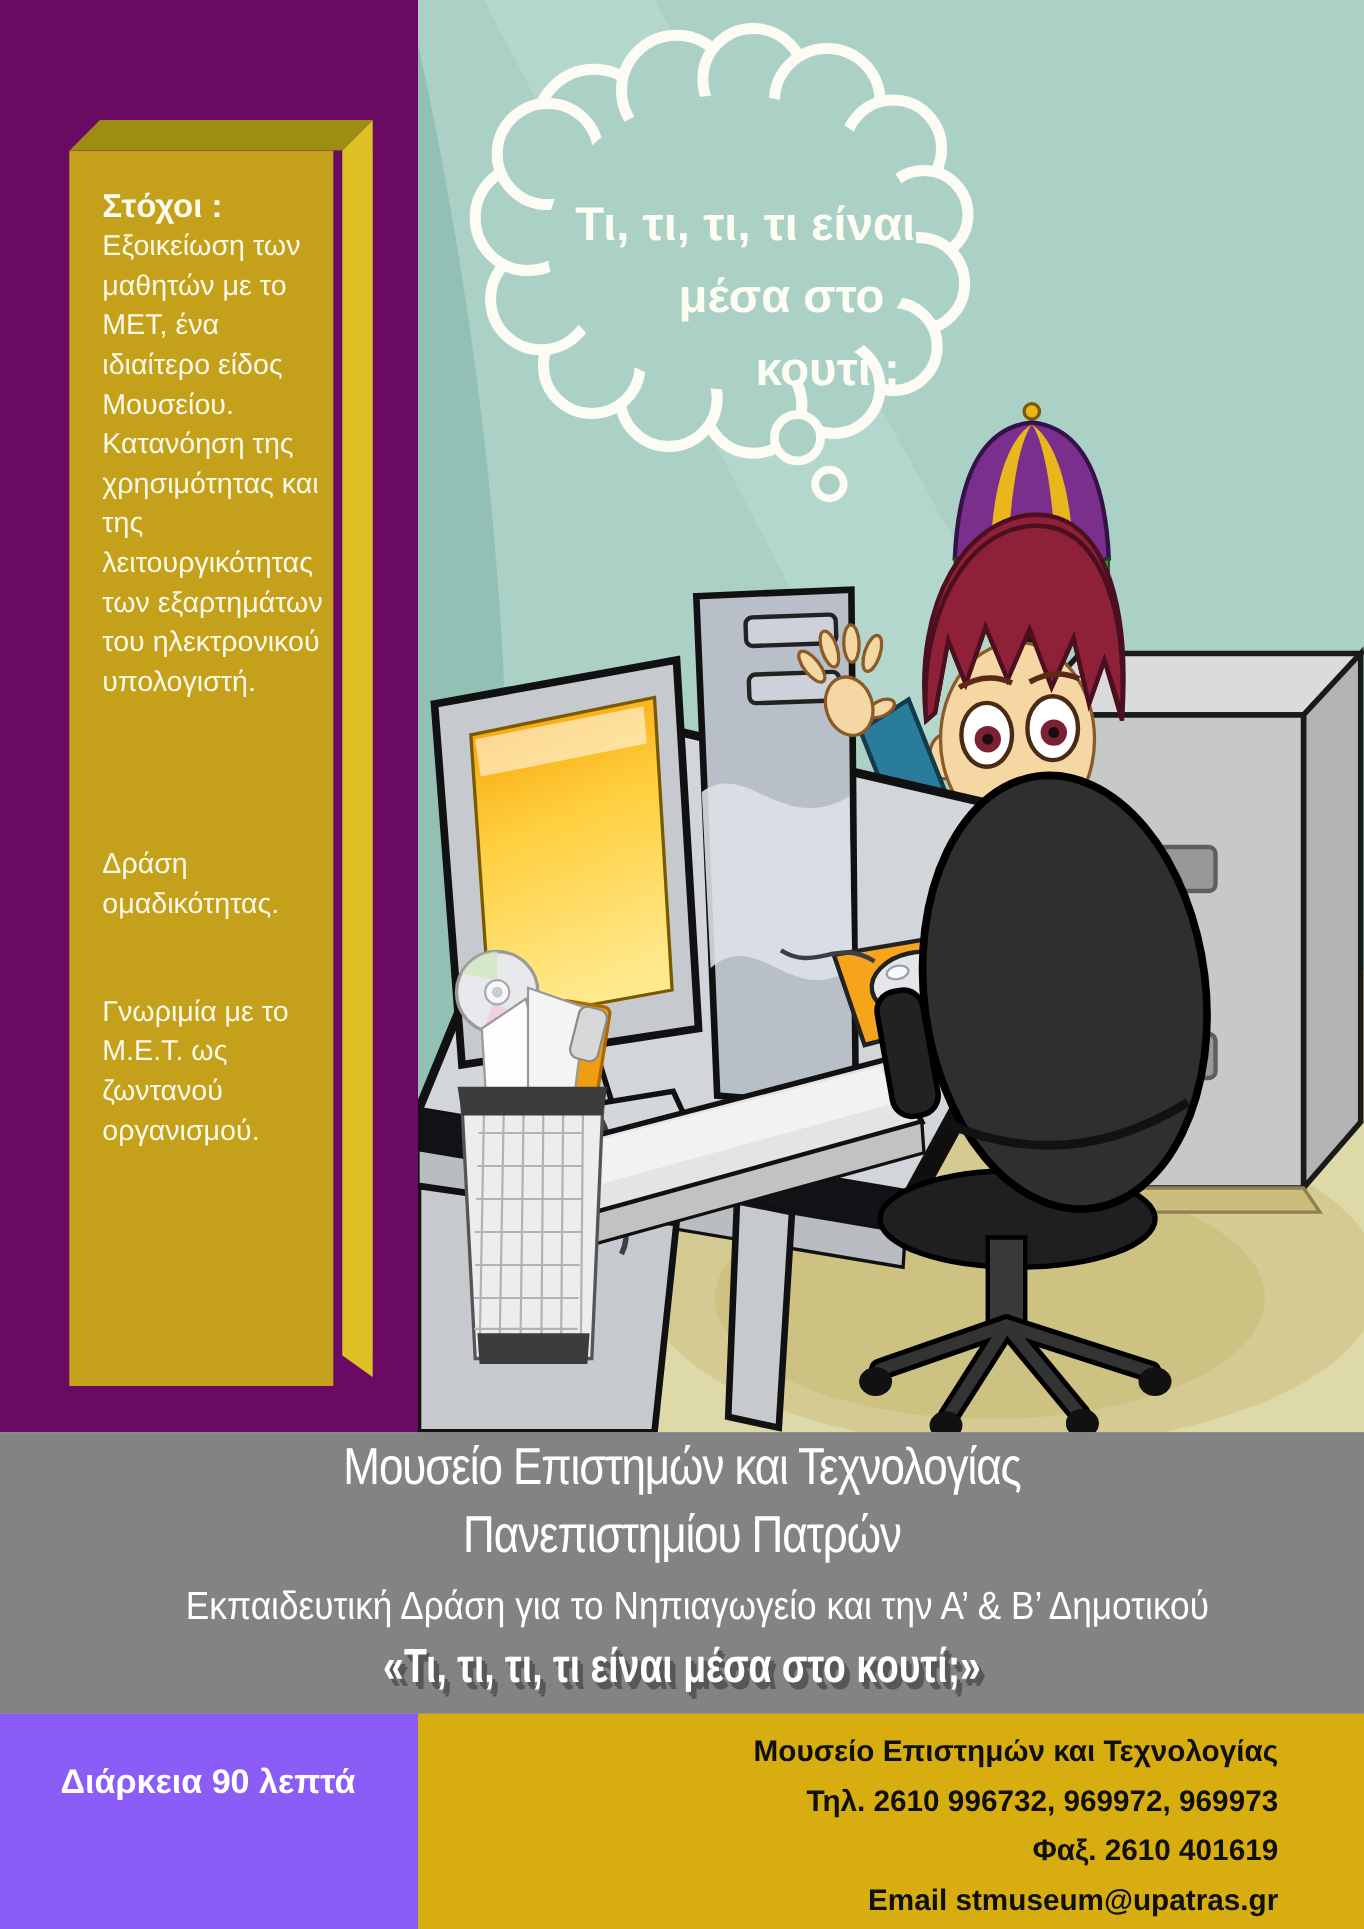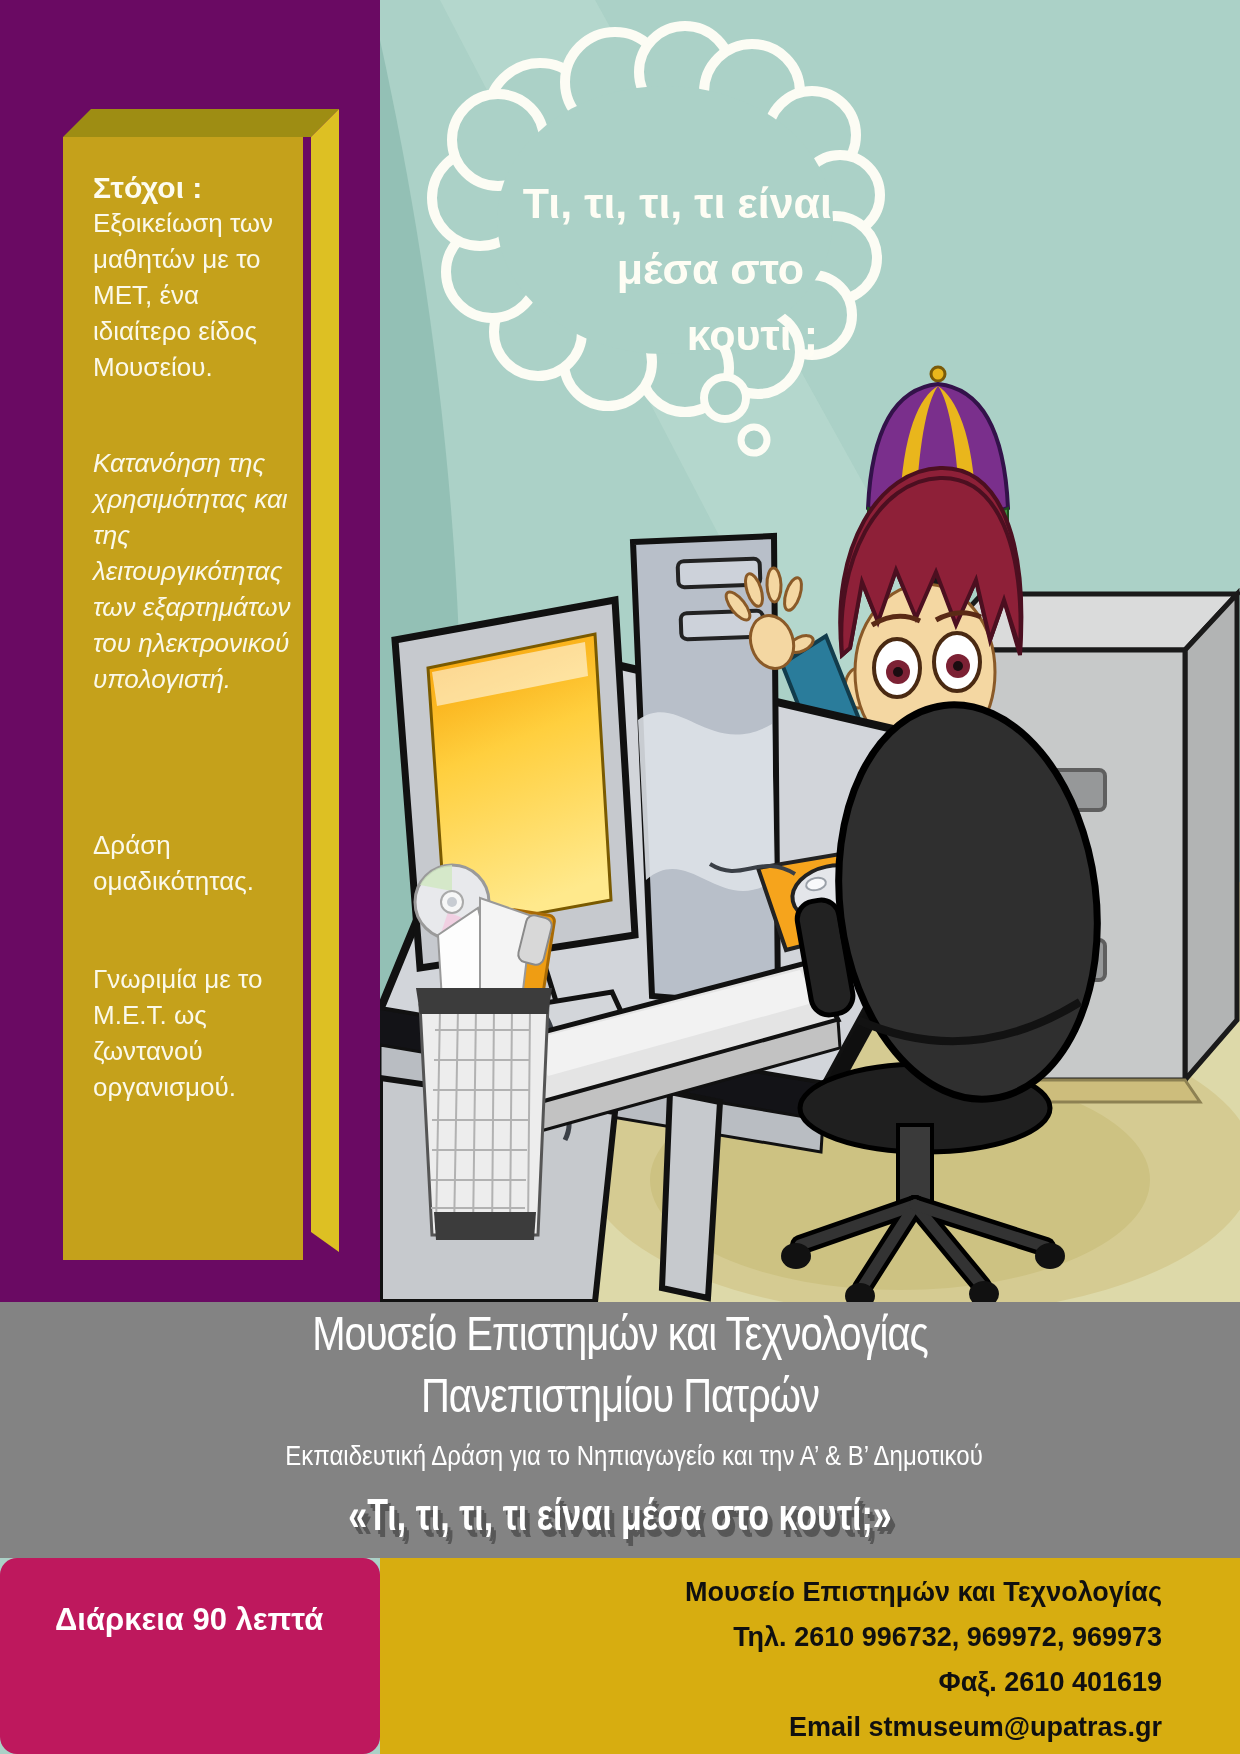--- a/index.html
+++ b/index.html
@@ -11,40 +11,40 @@
   .sidebar{position:absolute;left:0;top:0;width:380px;height:1302px;background:#6a0a63;}
   .goldbox-top{position:absolute;left:63px;top:109px;width:276px;height:28px;background:#9e8d13;
     clip-path:polygon(0 28px,28px 0,276px 0,248px 28px);}
   .goldbox-side{position:absolute;left:311px;top:109px;width:28px;height:1143px;background:#ddc023;
     clip-path:polygon(0 28px,28px 0,28px 1143px,0 1123px);}
   .goldbox-front{position:absolute;left:63px;top:137px;width:240px;height:1123px;background:#c5a11b;
     box-sizing:border-box;padding:34px 8px 0 30px;}
   .goals-title{margin:0;font-size:30px;font-weight:bold;color:#fdfcf0;}
   .goal-item{margin:0;font-size:26px;line-height:36px;color:#fbf9ea;}
   .goal-item:nth-of-type(2){}
-  .goal-item:nth-of-type(3){margin-top:60px;font-style:italic;}
+  .goal-item:nth-of-type(3){}
   .goal-item:nth-of-type(4){margin-top:130px;}
   .goal-item:nth-of-type(5){margin-top:62px;}
   .goal-item:nth-of-type(6){margin-top:28px;font-style:italic;}
   
   .scene{position:absolute;left:380px;top:0;width:860px;height:1302px;}
   .bubble-text{font-family:"Liberation Sans",sans-serif;font-weight:bold;font-size:43px;fill:#fefdf4;}
   
   .band{position:absolute;left:0;top:1302px;width:1240px;height:256px;background:#838383;
     color:#ffffff;text-align:center;}
   .band-title{height:62px;font-size:40px;letter-spacing:-1px;}
   .band-title:first-child{padding-top:10px;}
   .band-title span{display:inline-block;transform:scaleY(1.18);transform-origin:center;}
-  .band-sub{height:46px;margin-top:6px;font-size:24px;padding-left:28px;}
+  .band-sub{height:46px;margin-top:6px;font-size:32px;padding-left:28px;}
   .band-sub span{display:inline-block;transform:scaleY(1.12);transform-origin:center;}
   .band-head{margin-top:8px;font-size:34px;font-weight:bold;}
   .band-head span{display:inline-block;transform:scaleY(1.28);transform-origin:center;
     text-shadow:3px 3px 0 #575757,5px 5px 0 #575757;}
   
-  .footer-left{position:absolute;left:0;top:1558px;width:380px;height:196px;background:#be185d;border-radius:17px;}
+  .footer-left{position:absolute;left:0;top:1558px;width:380px;height:196px;background:#8b5cf6;}
   .duration{margin:44px 0 0 55px;font-size:31px;font-weight:bold;color:#ffffff;}
   .footer-right{position:absolute;left:380px;top:1558px;width:860px;height:196px;background:#d7ad10;}
   .contact{box-sizing:border-box;padding:12px 78px 0 0;text-align:right;color:#101010;
     font-size:27px;font-weight:bold;line-height:45px;}
 </style>
 </head>
 <body>
 
 <div id="poster">
 

